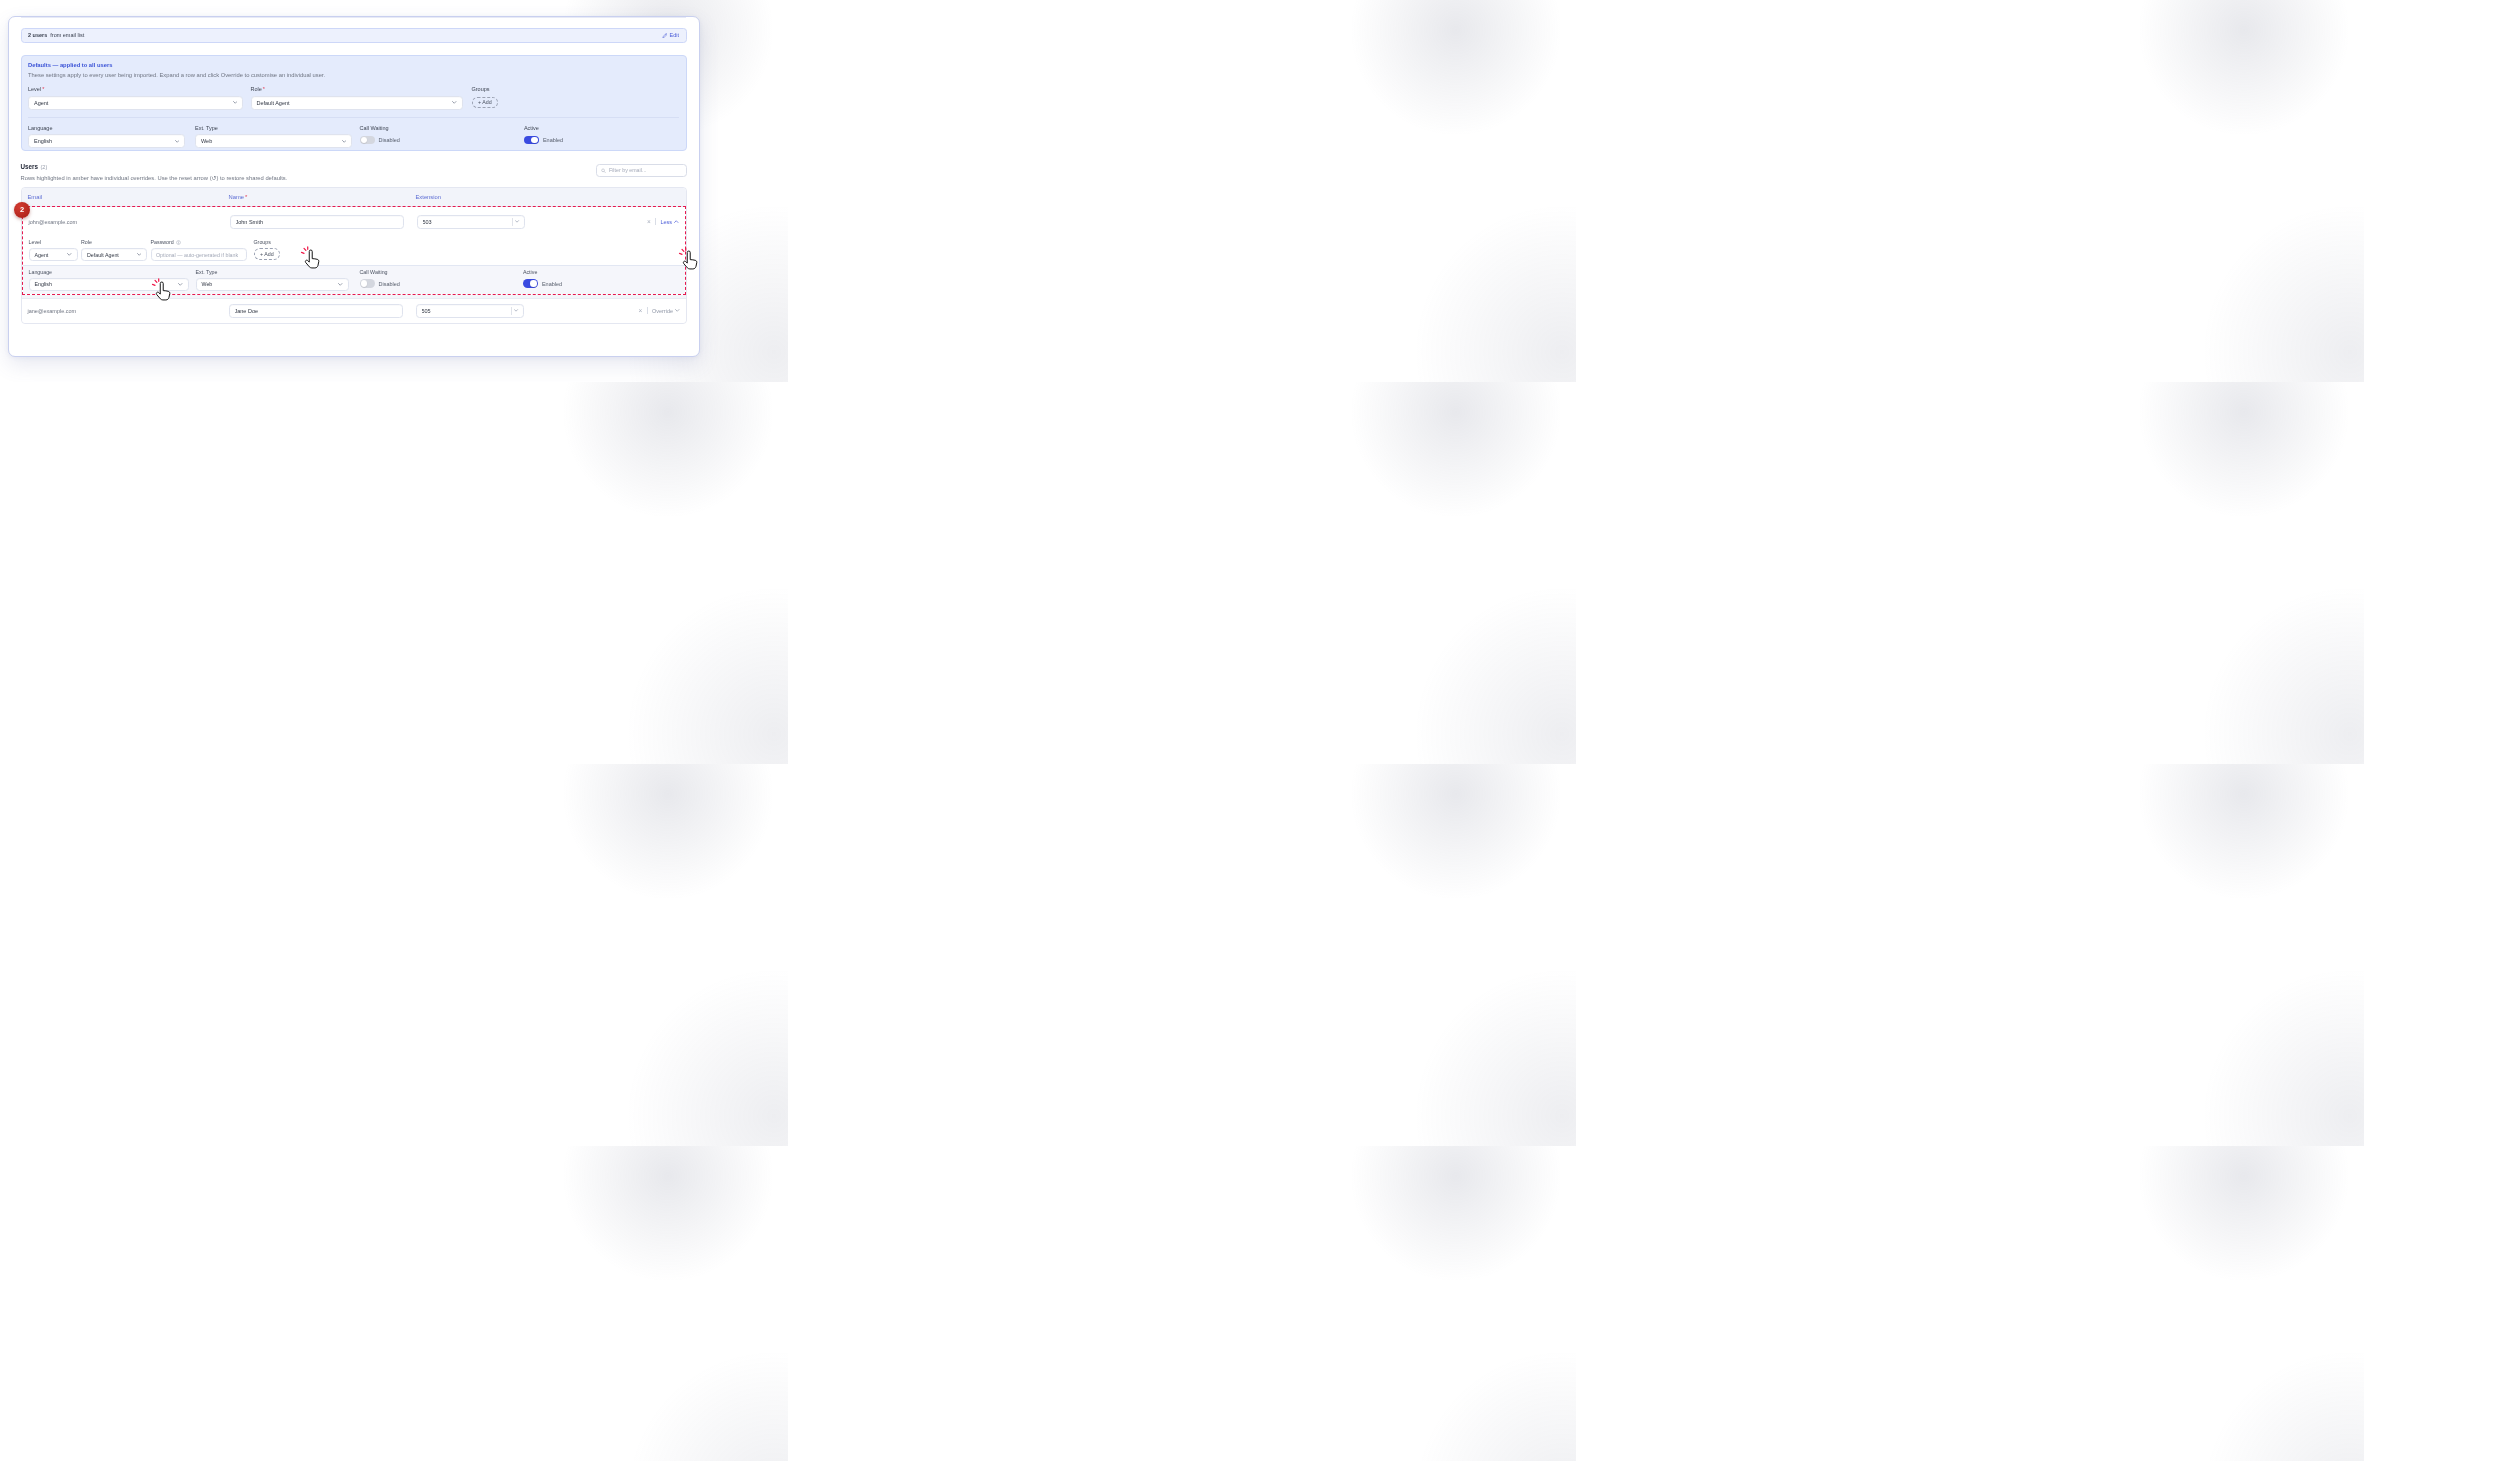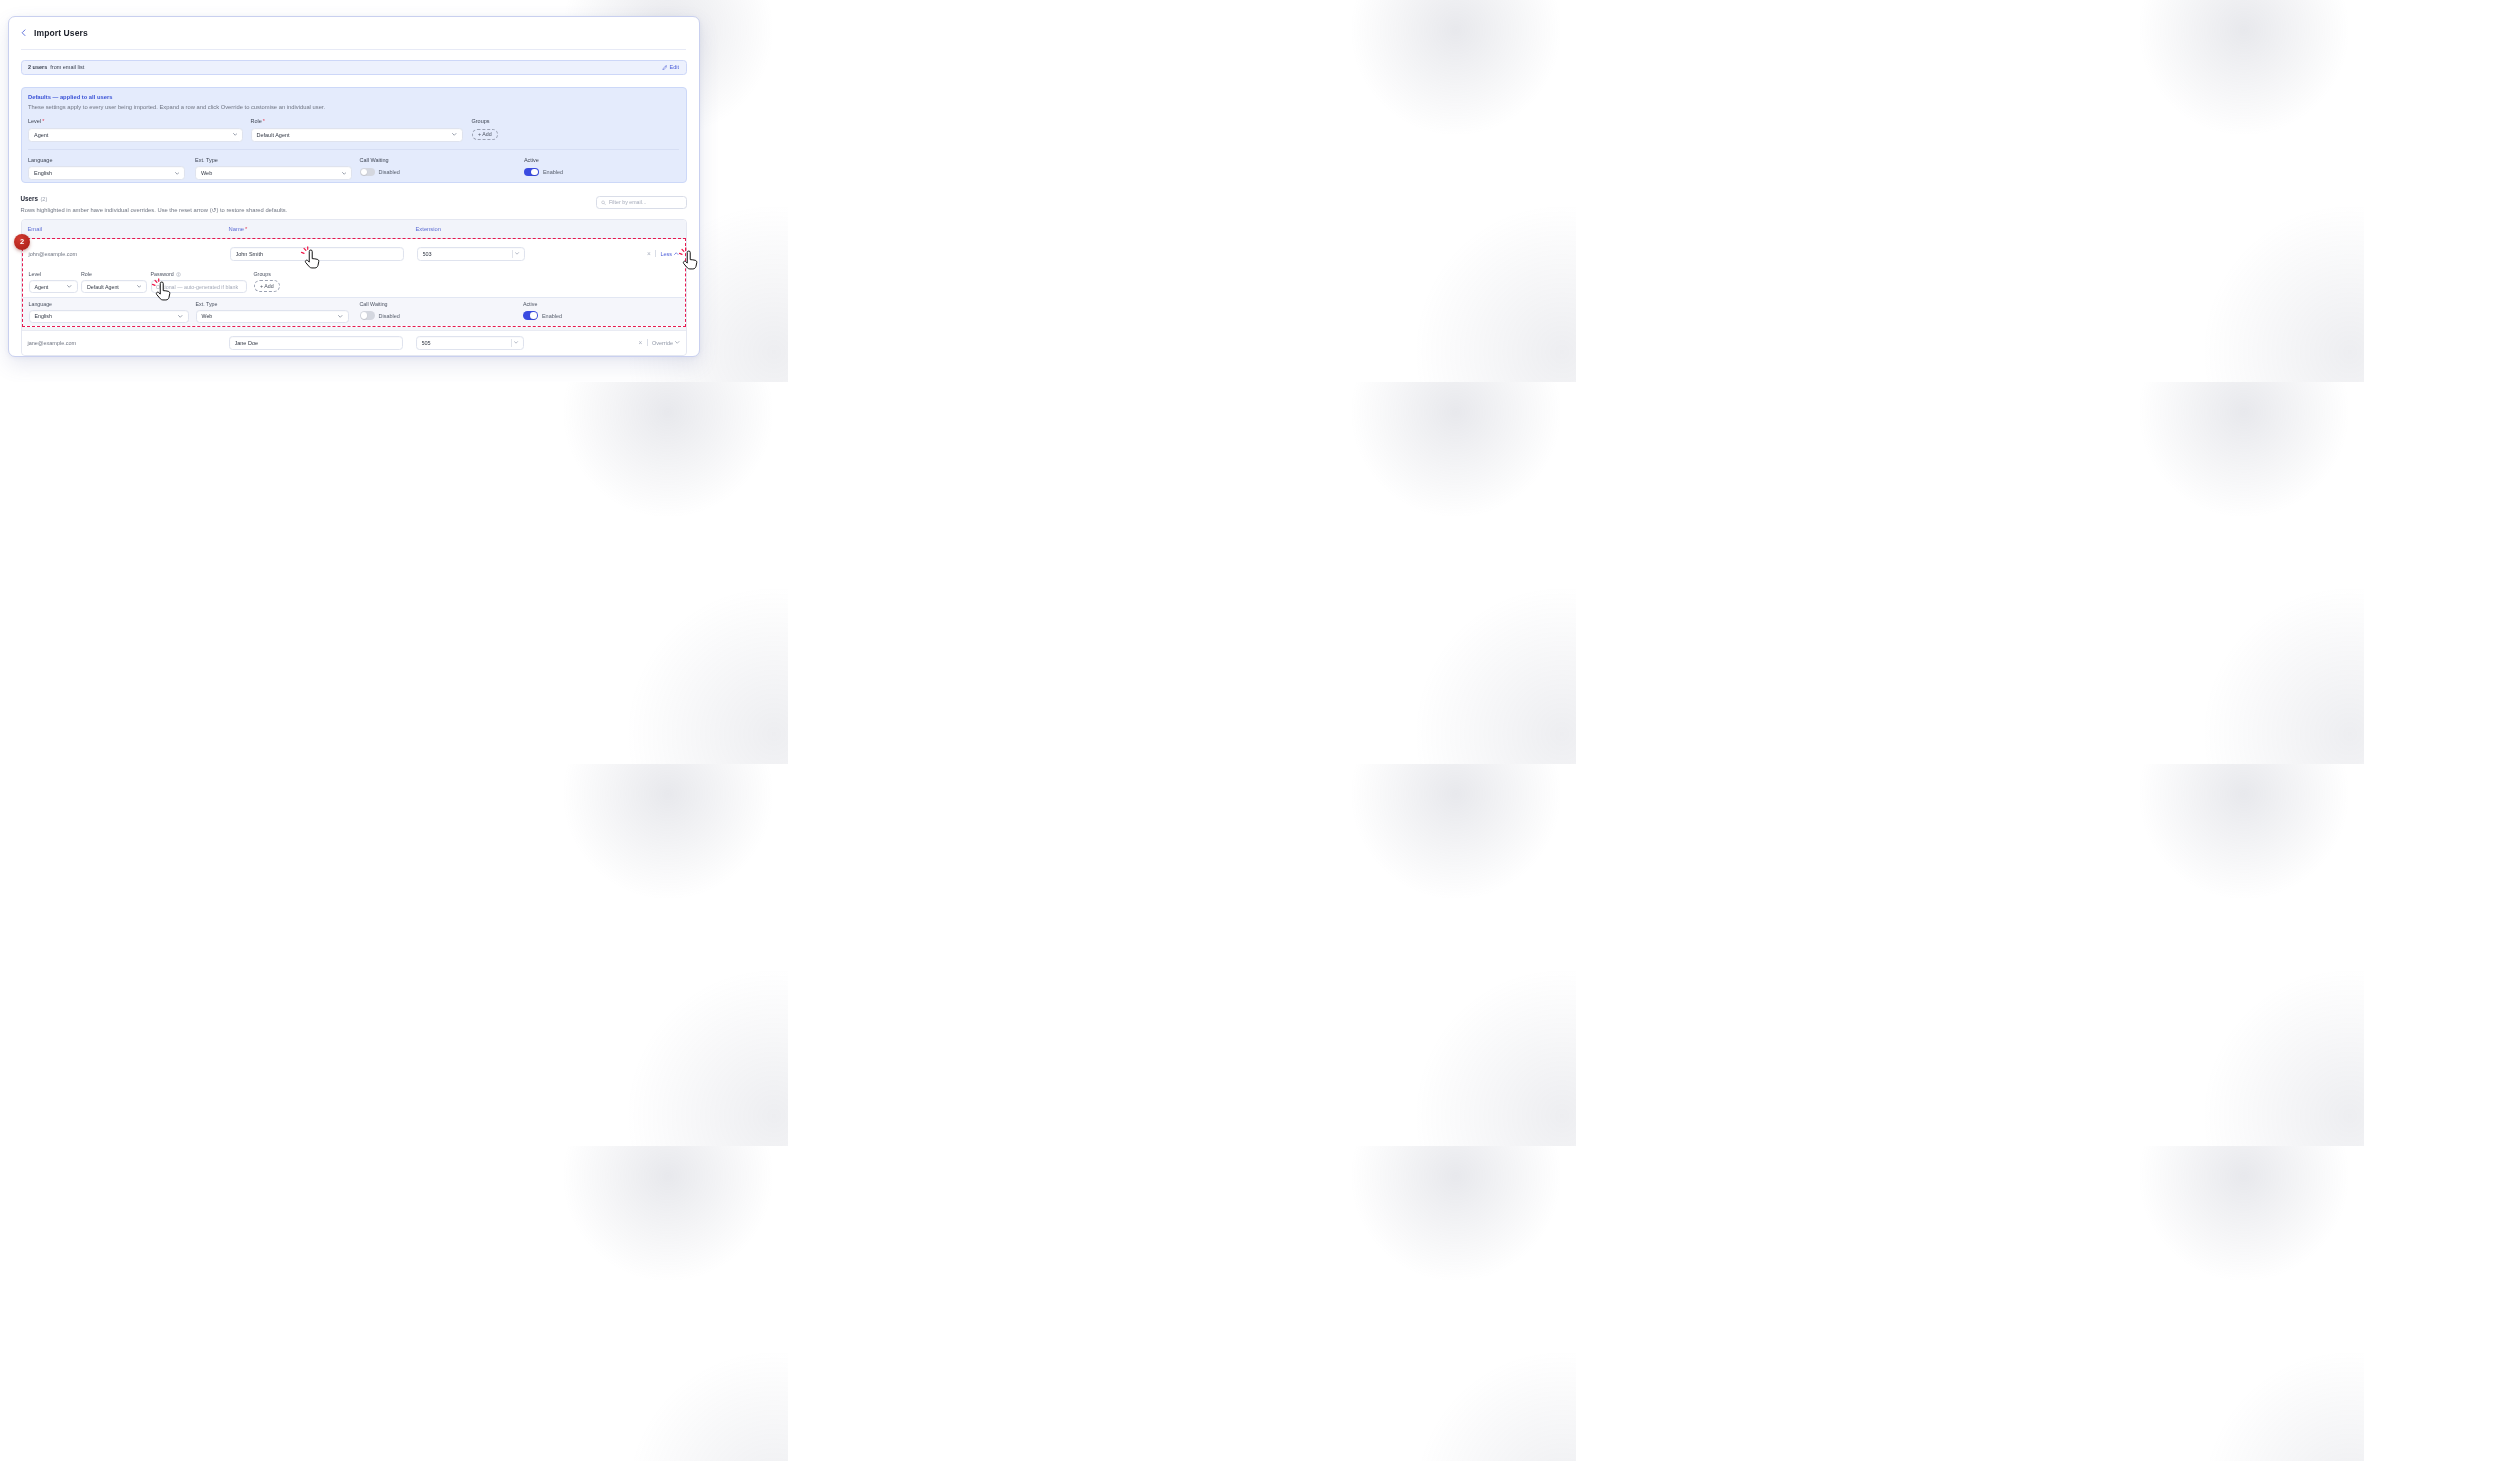--- a/index.html
+++ b/index.html
@@ -129,28 +129,20 @@
   .pwinput::placeholder { color:#a3a9b8; }
   .gap-strip { height:4px; background:#f3f5f9; border-bottom:0.5px solid #e9ebf3; }
 
   .cursor { position:absolute; z-index:9; pointer-events:none; }
 </style>
 </head>
 <body>
 
 <div class="card">
 
-  <div class="card-header">
-    <span class="back-btn">
-      <svg width="5" height="7.5" viewBox="0 0 10 15">
-          <path d="M8 1.8L2.3 7.5 8 13.2" fill="none" stroke="#5468d8" stroke-width="1.8" stroke-linecap="round" stroke-linejoin="round"></path>
-        </svg>
-    </span>
-    <span class="page-title">Import Users</span>
-  </div>
   <div class="header-rule"></div>
 
   <div class="banner">
     <b>2 users</b>
     <span>from email list</span>
     <span class="edit-link">
       <svg width="5.5" height="5.5" viewBox="0 0 12 12">
           <path d="M8.5 1.6a1.4 1.4 0 0 1 2 2L4.5 9.5 1.7 10.3 2.5 7.5z M7.4 2.7l2 2" fill="none" stroke="#4a5cd8" stroke-width="1.1" stroke-linejoin="round"></path>
         </svg>
       <span>Edit</span>

